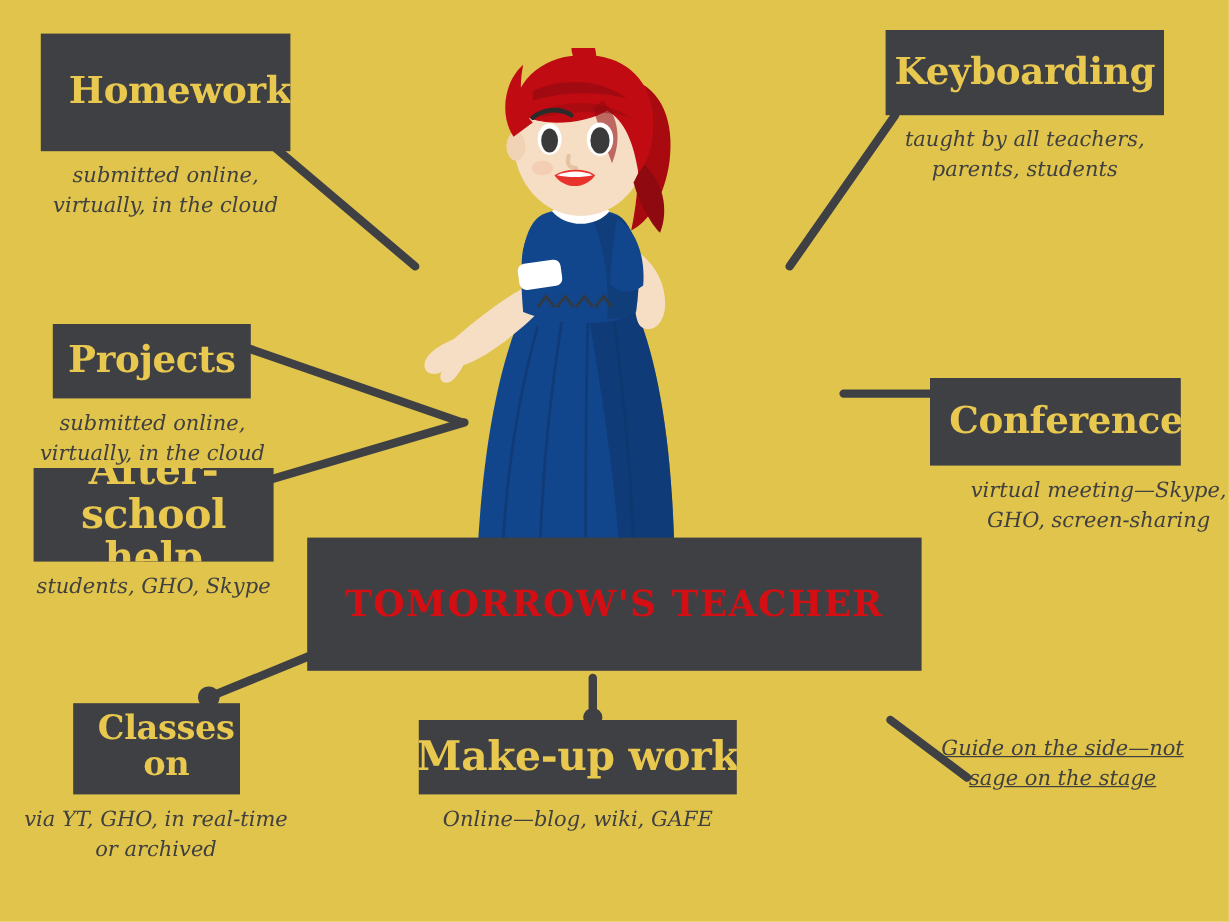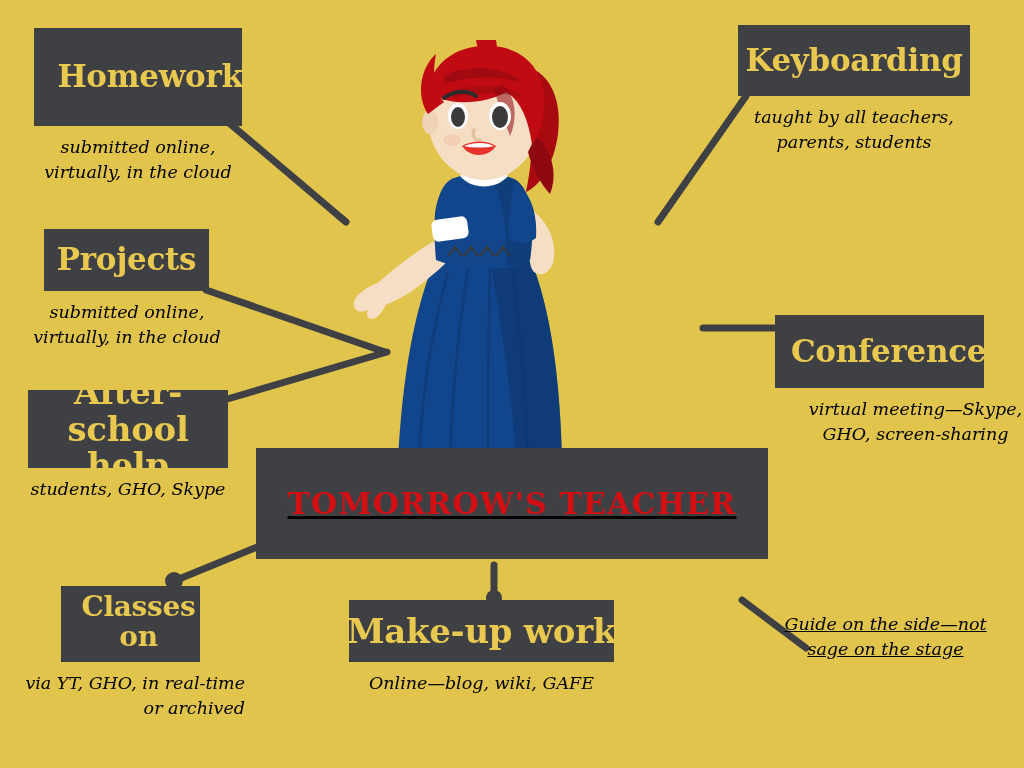--- a/index.html
+++ b/index.html
@@ -60,66 +60,65 @@
     letter-spacing: -0.3px;
     line-height: 1.08;
     text-align: center;
     white-space: nowrap;
   }
   .node-title.wrap {
     white-space: normal;
   }
   .node-caption {
     margin-top: 9px;
-    color: #000000;
+    color: #404040;
     font-family: "DejaVu Serif", serif;
     font-style: italic;
     font-size: 17.5px;
     line-height: 1.42;
     text-align: center;
   }
 
   
   #center-node {
     position: absolute;
     left: 256px;
     top: 448px;
     width: 512px;
     height: 111px;
     background: #3f4044;
     display: flex;
     align-items: center;
     justify-content: center;
-    text-decoration: underline;
   }
   #center-title {
     color: #d40f13;
     font-family: "DejaVu Serif", serif;
     font-weight: bold;
     font-size: 30px;
     letter-spacing: 1.2px;
     white-space: nowrap;
   }
 
   
   #node-homework      { left: 34px;  top: 28px;  width: 208px; }
   #node-homework .node-box   { width: 208px; height: 98px; padding-left: 24px; }
 
   #node-projects      { left: 44px;  top: 229px; width: 165px; }
-  #node-projects .node-box   { width: 165px; height: 62px; }
+  #node-projects .node-box   { width: 165px; height: 62px; margin-top: 41px; }
   #node-projects .node-caption { width: 210px; margin-left: -22px; }
 
   #node-afterschool   { left: 28px;  top: 390px; width: 200px; }
   #node-afterschool .node-box { width: 200px; height: 78px; }
   #node-afterschool .node-title { font-size: 34px; }
 
   #node-classes       { left: 61px;  top: 586px; width: 139px; }
   #node-classes .node-box    { width: 139px; height: 76px; align-items: flex-start; padding-top: 6px; }
   #node-classes .node-title  { font-size: 28px; padding-left: 16px; }
-  #node-classes .node-caption{ width: 230px; margin-left: -46px; text-align: right; }
+  #node-classes .node-caption{ width: 230px; margin-left: -46px; }
 
   #node-makeup        { left: 349px; top: 600px; width: 265px; }
   #node-makeup .node-box     { width: 265px; height: 62px; }
   #node-makeup .node-title   { font-size: 34px; }
 
   #node-keyboarding   { left: 738px; top: 25px;  width: 232px; }
   #node-keyboarding .node-box{ width: 232px; height: 71px; }
 
   #node-conferences   { left: 775px; top: 315px; width: 209px; }
   #node-conferences .node-box{ width: 209px; height: 73px; justify-content: flex-start; padding-left: 16px; }

